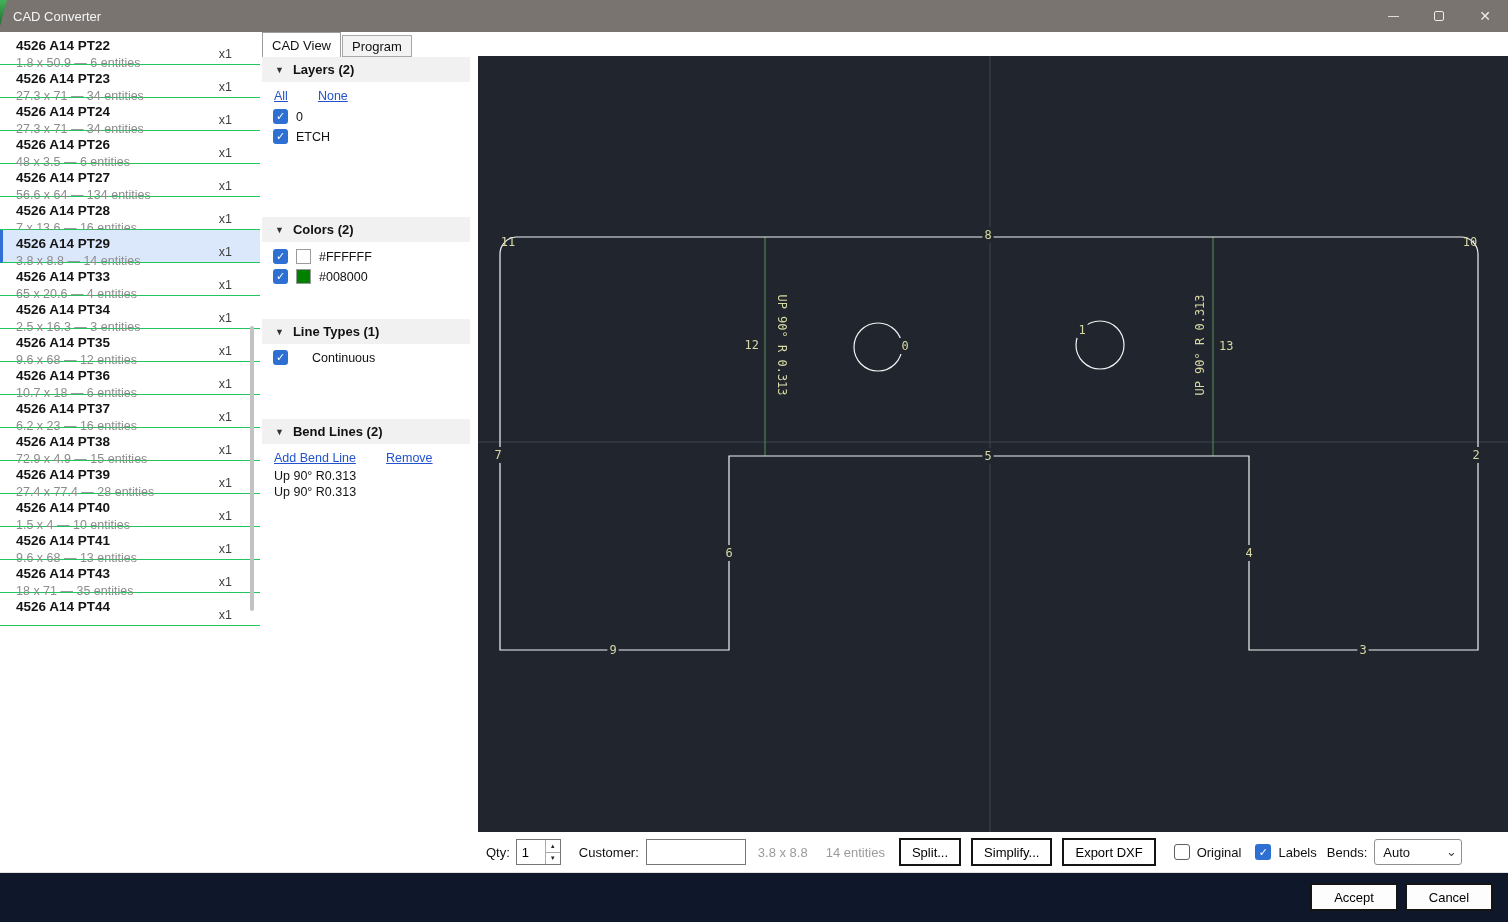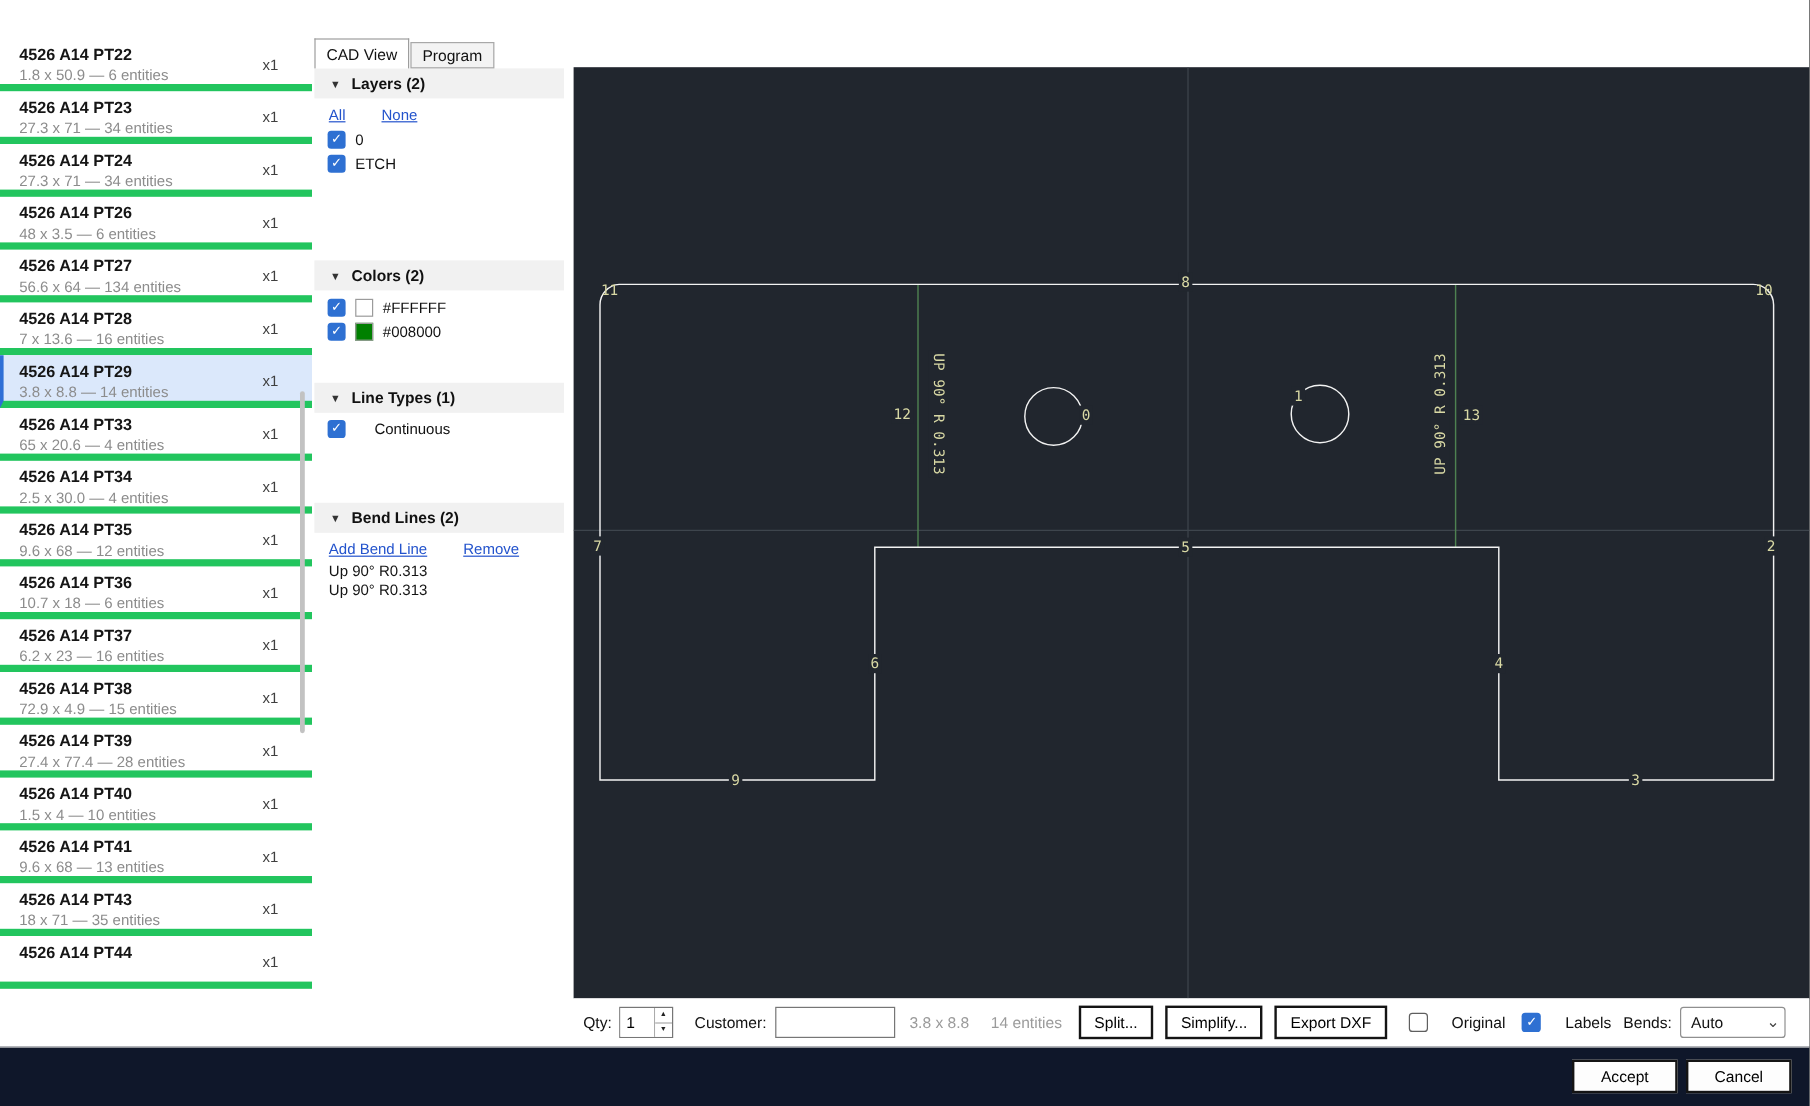--- a/index.html
+++ b/index.html
@@ -15,21 +15,21 @@
   .app-sliver { position:absolute; left:0; top:0; width:7px; height:26px;
     background:linear-gradient(180deg,#43b159,#1d6c2e); clip-path:polygon(0 0,100% 0,0 100%); }
   .title-text { margin-left:13px; font-size:13px; color:#f5f5f5; }
   .win-controls { margin-left:auto; display:flex; height:100%; }
   .win-btn { width:46px; height:100%; display:flex; align-items:center; justify-content:center; color:#ececec; font-size:14px; cursor:default; }
   .glyph-min { display:block; width:11px; height:1px; background:#dcdcdc; }
   .glyph-max { display:block; width:10px; height:10px; border:1px solid #ececec; border-radius:2px; }
   .glyph-close { font-size:14px; line-height:1; }
   
   .sidebar { position:absolute; left:0; top:32px; width:260px; height:840px; background:#fff; overflow:hidden; }
-  .part-item { position:relative; height:44px; border-bottom:6px solid #22c55e; padding:6px 0 0 16px; cursor:default; }
+  .part-item { position:relative; height:33px; border-bottom:1px solid #22c55e; padding:6px 0 0 16px; cursor:default; }
   .part-item.selected { background:#dbe8fb; border-left:3px solid #2f6fd6; padding-left:13px; }
   .part-name { font-size:13.5px; font-weight:bold; color:#151515; }
   .part-info { font-size:12.5px; color:#8c8c8c; margin-top:3px; }
   .part-qty { position:absolute; right:28px; top:15px; font-size:12.5px; color:#3f3f3f; }
   .scroll-thumb { position:absolute; left:250px; top:326px; width:4px; height:285px; background:#c2c2c2; border-radius:2px; }
   
   .tabrow { position:absolute; left:262px; top:32px; height:25px; display:flex; align-items:flex-end; z-index:3; }
   .tab { font-size:13px; padding:0 9px; display:flex; align-items:center; white-space:nowrap; cursor:default; }
   .tab.active { height:25px; background:#fff; border:1px solid #9d9d9d; border-bottom:none; }
   .tab.inactive { height:22px; background:#f3f3f3; border:1px solid #a8a8a8; margin-left:1px; }
@@ -57,34 +57,49 @@
   .spin-value { flex:1; min-width:0; border:none; outline:none; font-size:13px; padding:0 0 0 5px; font-family:inherit; }
   .spin-btns { width:15px; display:flex; flex-direction:column; border-left:1px solid #ababab; }
   .spin-btn { flex:1; display:flex; align-items:center; justify-content:center; font-size:6px; color:#222; background:#fff; cursor:default; }
   .spin-btn + .spin-btn { border-top:1px solid #ababab; }
   .text-input { width:100px; height:26px; border:1px solid #767676; margin-left:7px; font-size:13px; padding:0 5px; font-family:inherit; outline:none; }
   .muted { color:#9b9b9b; white-space:nowrap; }
   .tb-btn { border:2px solid #141414; background:#fff; font-size:13px; height:28px; padding:0 11px; font-family:inherit; white-space:nowrap; cursor:default; }
   .cb2 { width:16px; height:16px; border-radius:3px; flex:none; background:#fff; border:1.5px solid #5f5f5f; }
   .cb2.checked { background:#2e70d2; border:none; display:flex; align-items:center; justify-content:center; }
   .cb2.checked::after { content:"✓"; color:#fff; font-size:11px; line-height:1; }
-  .chk-wrap { display:flex; align-items:center; gap:20px; }
+  .chk-wrap { display:flex; align-items:center; gap:7px; }
   .select { width:88px; height:26px; border:1px solid #8f8f8f; border-radius:3px; display:flex; align-items:center; justify-content:space-between; padding:0 8px; background:#fff; margin-left:7px; cursor:default;gap:36px; }
   .chevron { color:#444; font-size:13px; line-height:0.4; } .ml12{margin-left:12px;} .ml14{margin-left:14px;} .ml18{margin-left:18px;} .ml10{margin-left:10px;}
   
   .footer { position:absolute; left:0; top:872px; width:1508px; height:50px; background:#0f172a; border-top:1px solid #e2e2e2; }
   .footer-btn { position:absolute; top:10px; width:88px; height:28px; border:2px solid #141414; background:#fdfdfd; font-size:13px; font-family:inherit; cursor:default; }
   #accept-btn { left:1310px; }
   #cancel-btn { left:1405px; }
 </style>
 </head>
 <body>
 
 <div class="window">
 
+  <div class="titlebar">
+    <span class="app-sliver"></span>
+    <span class="title-text">CAD Converter</span>
+    <div class="win-controls">
+      <div class="win-btn">
+          <span class="glyph-min"></span>
+        </div>
+      <div class="win-btn">
+          <span class="glyph-max"></span>
+        </div>
+      <div class="win-btn">
+          <span class="glyph-close">✕</span>
+        </div>
+    </div>
+  </div>
 
   <div class="sidebar" id="parts-list">
       <div class="part-item">
         <div class="part-name">4526 A14 PT22</div>
         <div class="part-info">1.8 x 50.9 — 6 entities</div>
         <div class="part-qty">x1</div>
       </div>
       <div class="part-item">
         <div class="part-name">4526 A14 PT23</div>
         <div class="part-info">27.3 x 71 — 34 entities</div>
@@ -115,21 +130,21 @@
         <div class="part-info">3.8 x 8.8 — 14 entities</div>
         <div class="part-qty">x1</div>
       </div>
       <div class="part-item">
         <div class="part-name">4526 A14 PT33</div>
         <div class="part-info">65 x 20.6 — 4 entities</div>
         <div class="part-qty">x1</div>
       </div>
       <div class="part-item">
         <div class="part-name">4526 A14 PT34</div>
-        <div class="part-info">2.5 x 30.0 — 4 entities</div>
+        <div class="part-info">2.5 x 16.3 — 3 entities</div>
         <div class="part-qty">x1</div>
       </div>
       <div class="part-item">
         <div class="part-name">4526 A14 PT35</div>
         <div class="part-info">9.6 x 68 — 12 entities</div>
         <div class="part-qty">x1</div>
       </div>
       <div class="part-item">
         <div class="part-name">4526 A14 PT36</div>
         <div class="part-info">10.7 x 18 — 6 entities</div>

